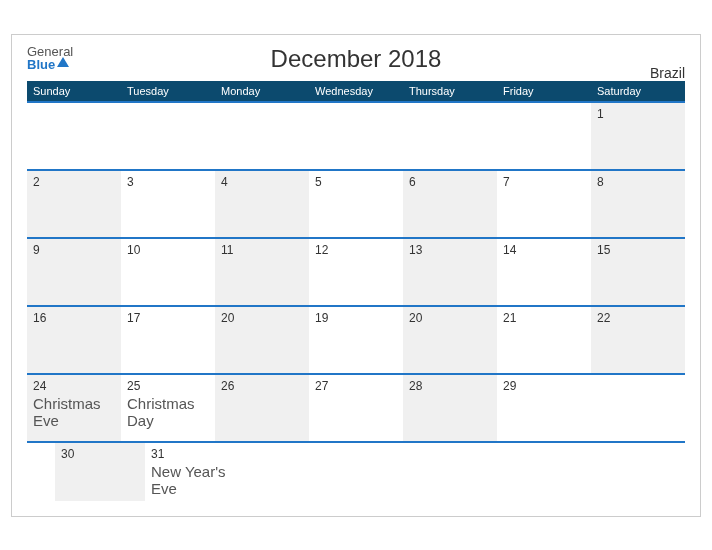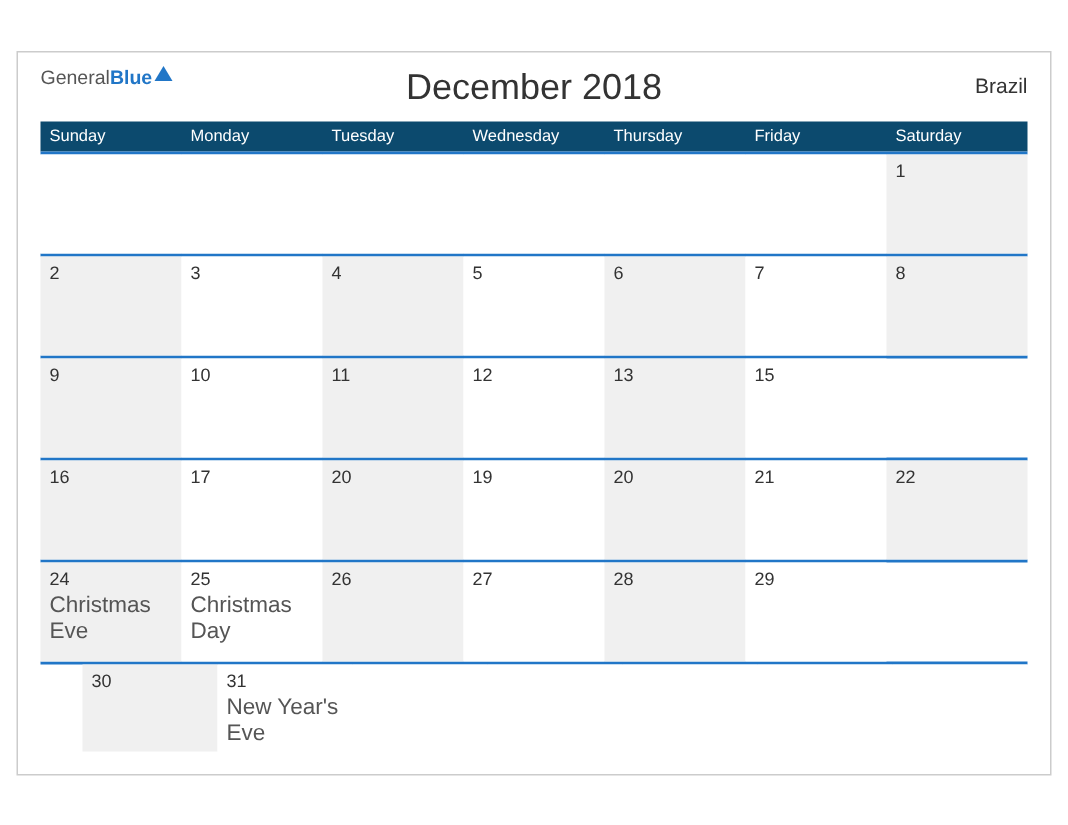--- a/index.html
+++ b/index.html
@@ -23,21 +23,21 @@
       align-items: center;
       justify-content: center;
       position: relative;
       margin-bottom: 8px;
     }
     .logo {
       position: absolute;
       left: 0;
       top: 0;
       display: flex;
-      flex-direction: row;
+      flex-direction: column;
       line-height: 1;
     }
     .logo-general {
       font-size: 13px;
       color: #555;
       font-weight: normal;
     }
     .logo-blue {
       font-size: 13px;
       color: #2176c7;
@@ -56,21 +56,21 @@
       top: -1px;
     }
     .title {
       font-size: 24px;
       color: #333;
       font-weight: normal;
     }
     .country {
       position: absolute;
       right: 0;
-      top: 4px;
+      top: 20px;
       font-size: 14px;
       color: #333;
     }
     .day-headers {
       display: grid;
       grid-template-columns: repeat(7, 1fr);
       background: #0c4a6e;
       color: #fff;
       font-size: 11px;
     }
@@ -148,22 +148,22 @@
         <span class="logo-blue">Blue</span>
         <span class="logo-icon"></span>
       </span>
     </div>
     <h1 class="title">December 2018</h1>
     <span class="country">Brazil</span>
   </div>
 
   <div class="day-headers">
   <div class="day-header">Sunday</div>
+      <div class="day-header">Tuesday</div>
       <div class="day-header">Monday</div>
-      <div class="day-header">Tuesday</div>
       <div class="day-header">Wednesday</div>
       <div class="day-header">Thursday</div>
       <div class="day-header">Friday</div>
       <div class="day-header">Saturday</div>
     </div>
 
   <div class="weeks-grid">
   <div class="week-row">
         <div class="day-cell empty-cell"></div>
         <div class="day-cell empty-cell"></div>
@@ -208,20 +208,23 @@
         <div class="day-cell">
           <span class="day-number">11</span>
         </div>
         <div class="day-cell">
           <span class="day-number">12</span>
         </div>
         <div class="day-cell">
           <span class="day-number">13</span>
         </div>
         <div class="day-cell">
+          <span class="day-number">14</span>
+        </div>
+        <div class="day-cell">
           <span class="day-number">15</span>
         </div>
       </div>
       <div class="week-row">
         <div class="day-cell">
           <span class="day-number">16</span>
         </div>
         <div class="day-cell">
           <span class="day-number">17</span>
         </div>

